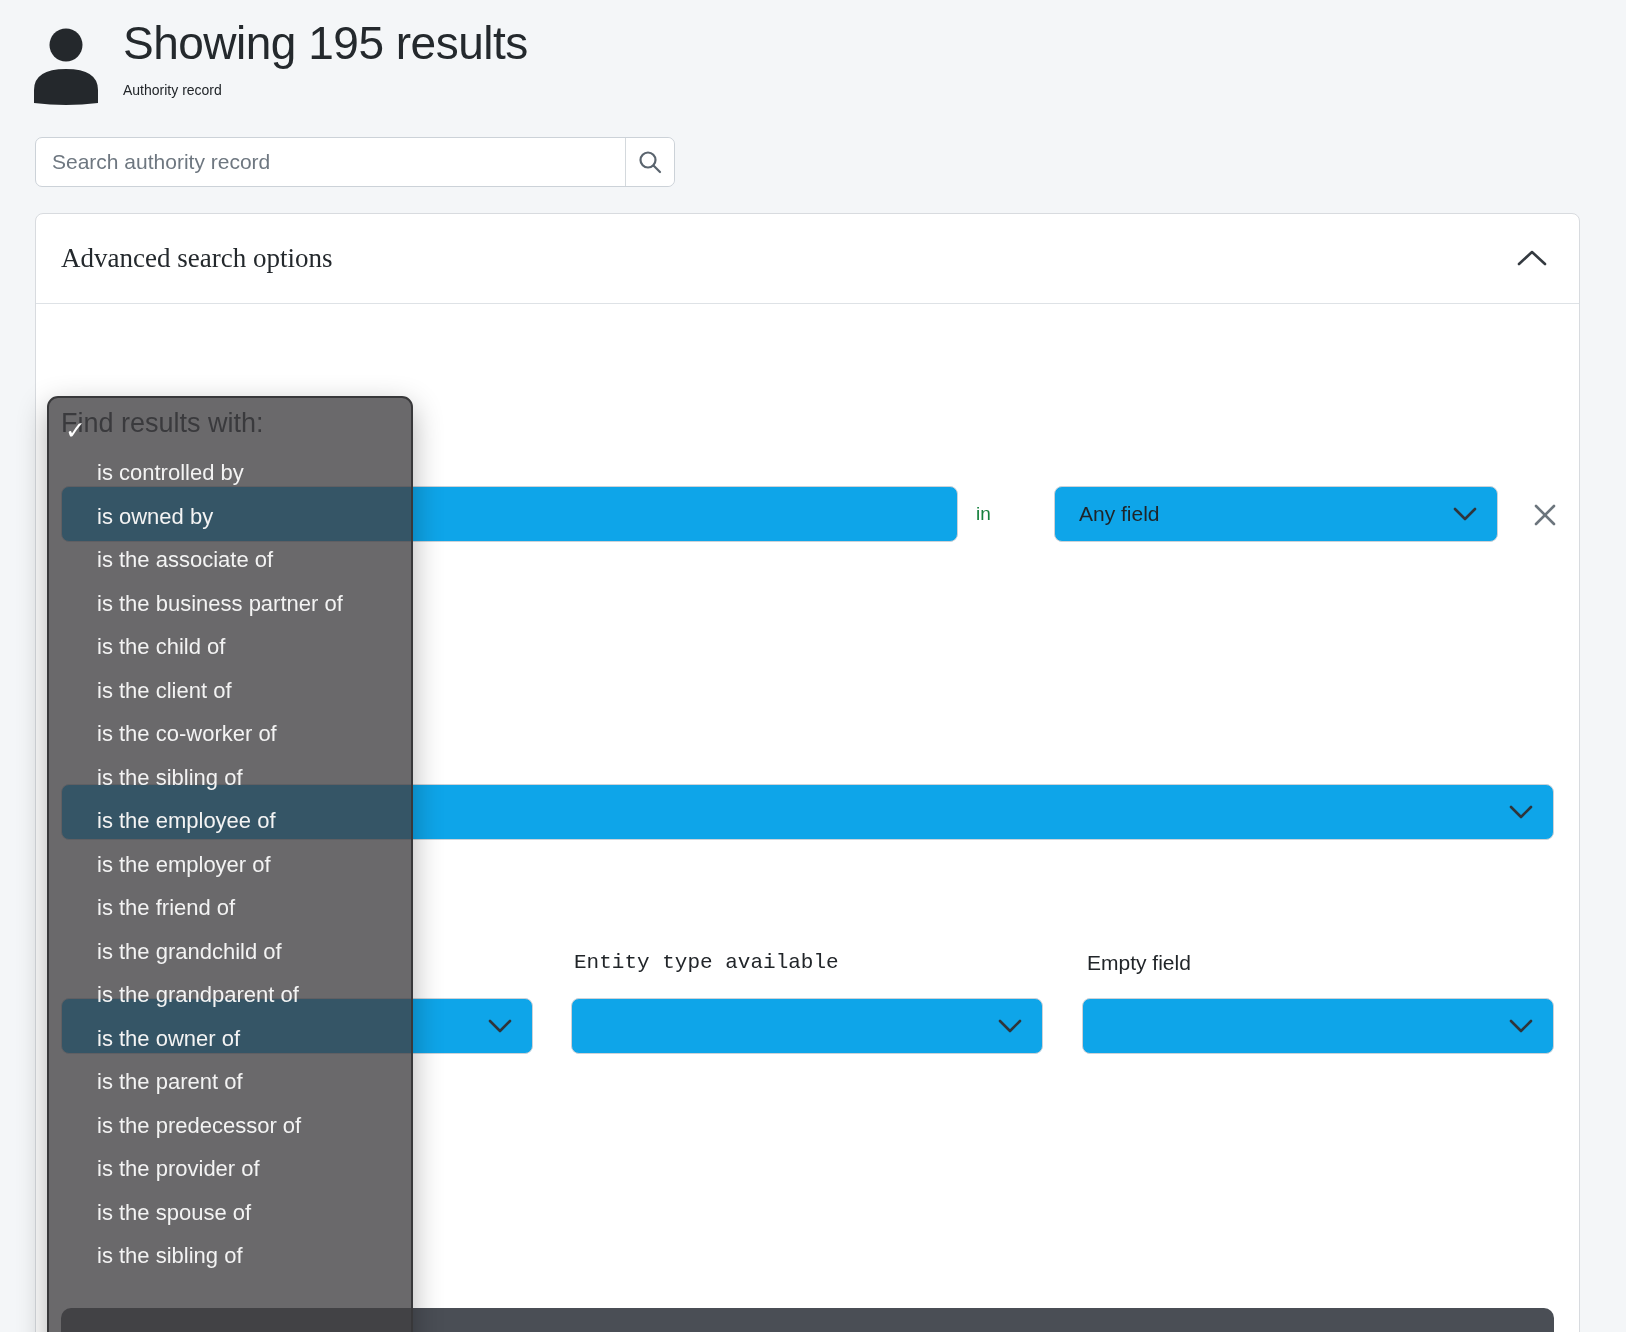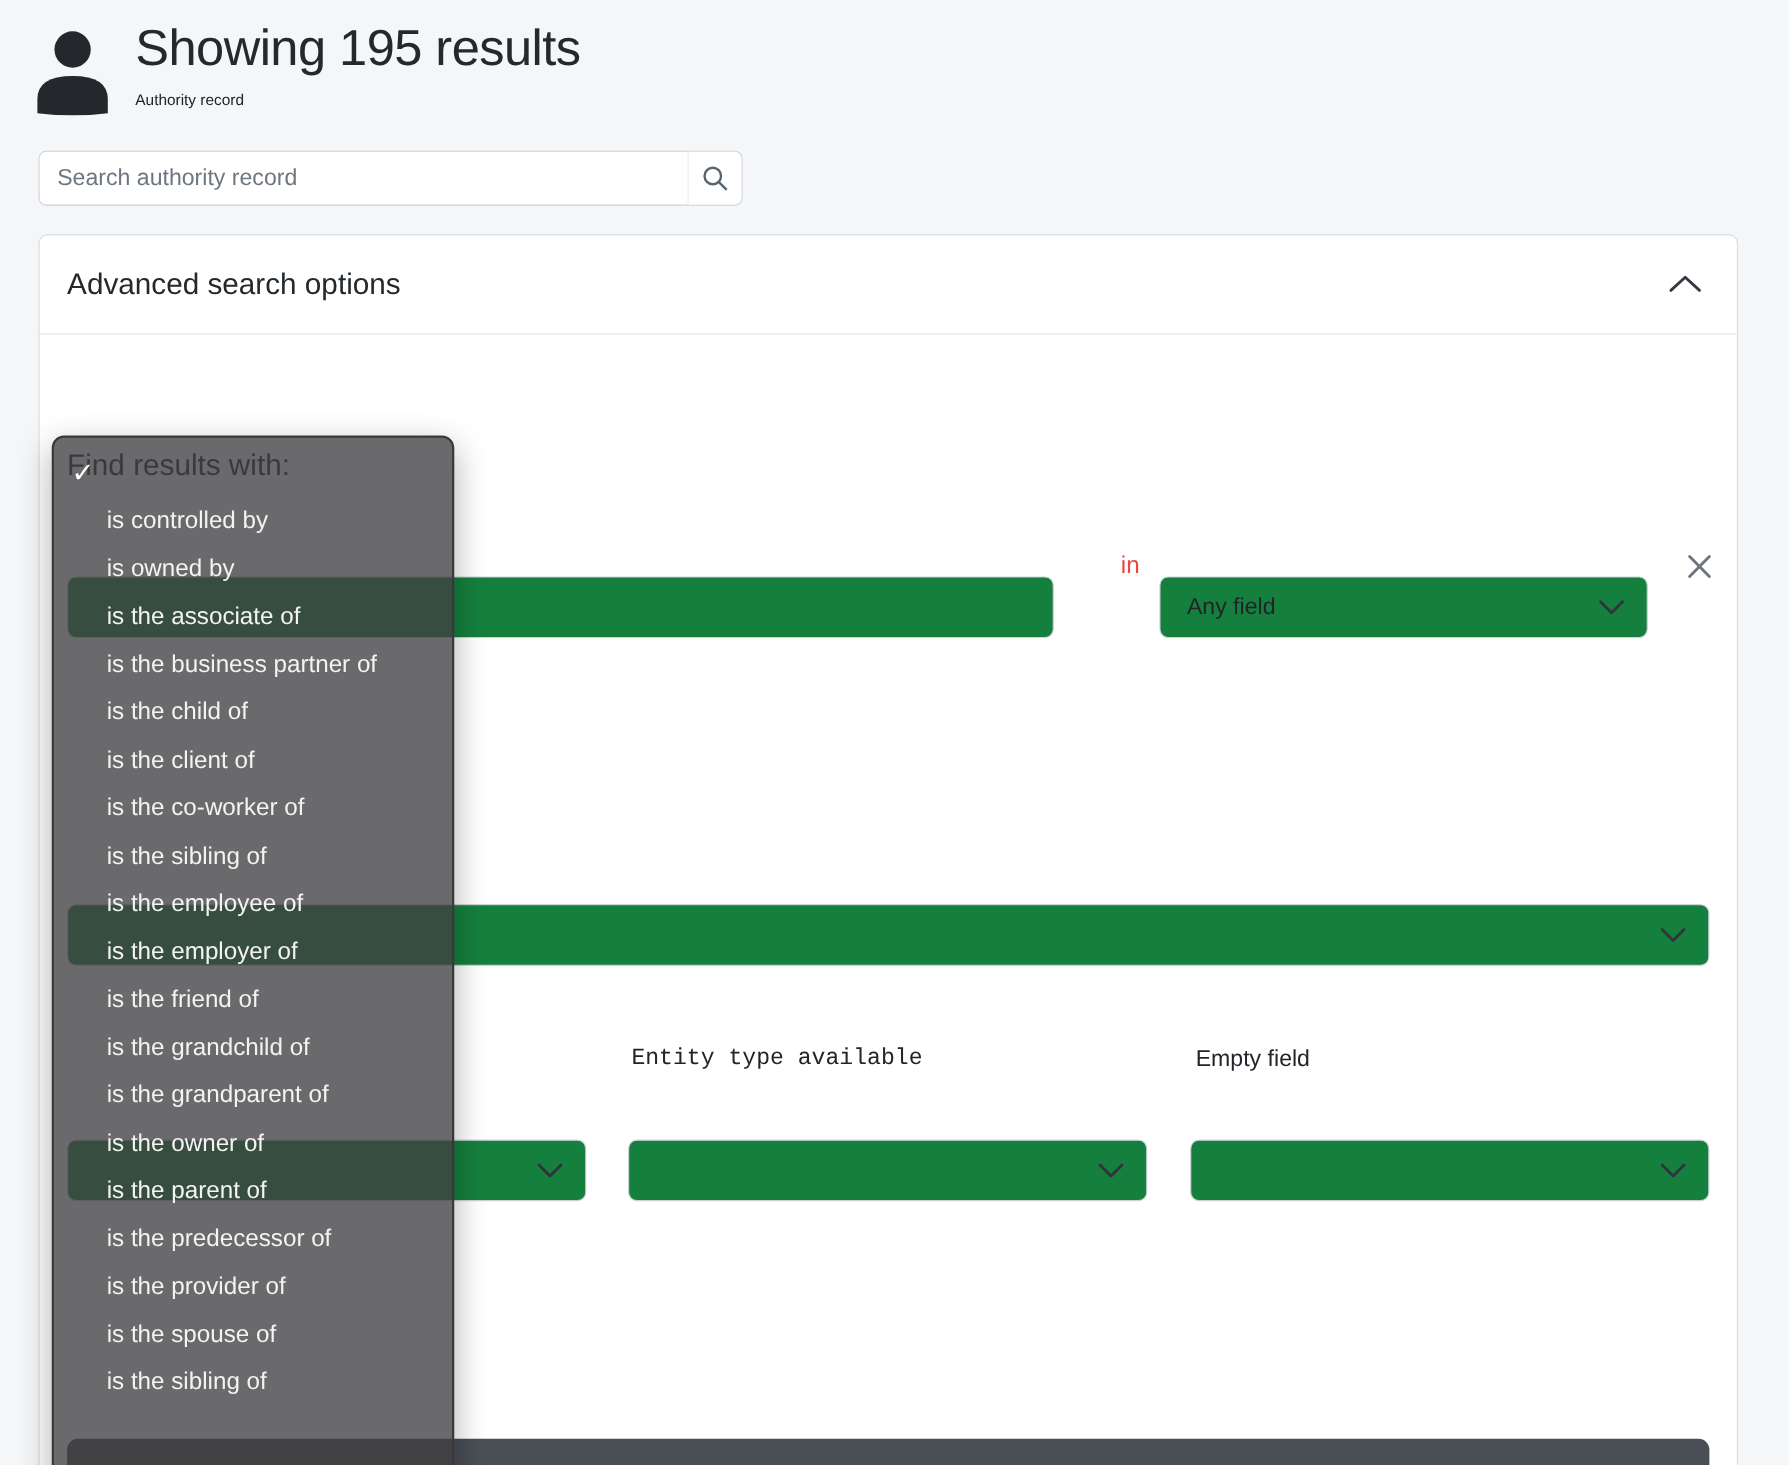--- a/index.html
+++ b/index.html
@@ -22,36 +22,36 @@
     font:21px "Liberation Sans","DejaVu Sans",sans-serif; color:#24292d; padding:0 16px; border-radius:7px 0 0 7px; }
   .searchbar input::placeholder { color:#6e7780; }
   .search-btn { width:49px; border:none; border-left:1px solid #d4d9dd; background:#fff;
     border-radius:0 7px 7px 0; display:flex; align-items:center; justify-content:center; cursor:pointer; }
 
   
   .panel { position:absolute; left:35px; top:213px; width:1545px; height:1140px;
     background:#fff; border:1px solid #d8dbdf; border-radius:8px; }
   .panel-header { position:relative; height:90px; display:flex; align-items:center;
     padding:0 35px 0 25px; border-bottom:1px solid #dee2e6; cursor:pointer; }
-  .panel-title { font-size:27px; color:#24292d; }
+  .panel-title { font-size:27px; color:#24292d;font-family:Liberation Serif, serif; }
   .collapse-btn { position:absolute; right:30px; top:30px; width:34px; height:26px;
     display:flex; align-items:center; justify-content:center; background:none; border:none; cursor:pointer; }
   .panel-body { position:relative; }
 
   .find-label { position:absolute; left:25px; top:104px; font-size:27px; color:#24292d; }
 
-  .ctl { background:#15803d; border:1px solid #ccd2d8; border-radius:8px; height:56px;margin-top:38px; }
+  .ctl { background:#0ea5e9; border:1px solid #ccd2d8; border-radius:8px; height:56px; }
   .text-input { position:absolute; font:21px "Liberation Sans","DejaVu Sans",sans-serif; color:#24292d; padding:0 20px; outline:none; }
   .select { position:absolute; display:flex; align-items:center; padding:0 52px 0 24px;
     font-size:21px; color:#1f2428; cursor:pointer; }
   .select .chev { position:absolute; right:20px; top:50%; margin-top:-7px; }
 
   .row1-input   { left:25px;  top:182px; width:897px; }
   .in-label     { position:absolute; left:940px; top:182px; width:60px; height:56px;
-                  line-height:56px; text-align:right; font-size:22px; color:#ef4444; }
+                  line-height:56px; text-align:left; font-size:19px; color:#15803d; }
   .field-select { left:1018px; top:182px; width:444px; }
   .remove-btn   { position:absolute; left:1490px; top:192px; width:38px; height:38px;
                   background:none; border:none; display:flex; align-items:center; justify-content:center; cursor:pointer; }
 
   .wide-select  { left:25px; top:480px; width:1493px; }
 
   .filter-label { position:absolute; font-size:21px; color:#212529; }
   .lbl-entity   { left:538px;  top:647px;font-family:Liberation Mono, monospace; }
   .lbl-empty    { left:1051px; top:647px; }
   .sel-relation { left:25px;   top:694px; width:472px; }

